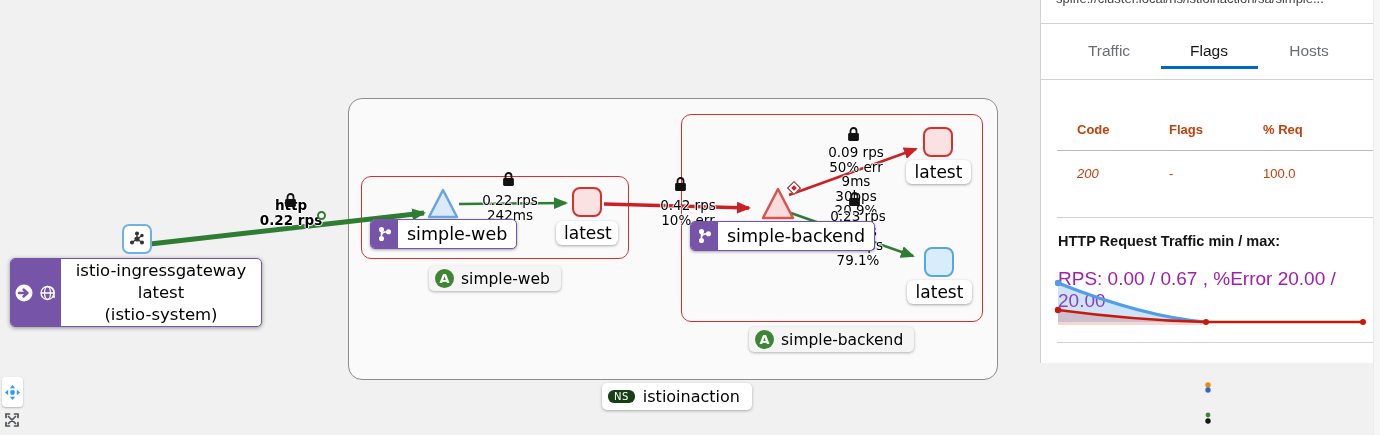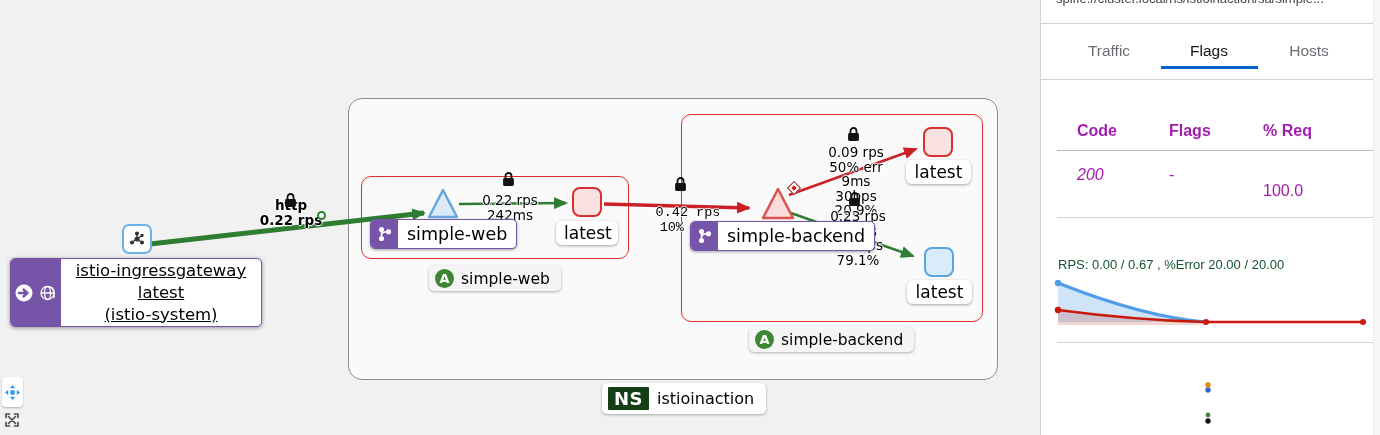--- a/index.html
+++ b/index.html
@@ -41,54 +41,54 @@
   .svc-icon { background:#7655a9; display:flex; align-items:center; justify-content:center;
               width:27px; }
   .svc-text { padding:2px 9px; font-size:17.5px; color:#000; display:flex; align-items:center; white-space:nowrap; }
 
   #ingress-label { position:absolute; left:10px; top:258px; width:252px; height:69px;
                    display:flex; z-index:6; border:1px solid #7655a9; border-radius:5px;
                    background:#fff; box-shadow:0 1px 4px rgba(0,0,0,.4); overflow:hidden; }
   #ingress-label .icons { width:50px; background:#7655a9; display:flex; align-items:center;
                           justify-content:center; gap:3px; }
   #ingress-label .txt { flex:1; display:flex; flex-direction:column; align-items:center;
-                        justify-content:center; font-size:16.5px; line-height:22px; color:#000;text-decoration:underline; }
+                        justify-content:center; font-size:16.5px; line-height:22px; color:#000; }
 
   .app-badge { position:absolute; display:flex; align-items:center; gap:7px; z-index:6;
                background:#f5f5f5; border-radius:5px; box-shadow:0 1px 3px rgba(0,0,0,.3);
                padding:3px 11px 3px 6px; font-size:15.5px; color:#000; white-space:nowrap; }
   .a-circ { width:19px; height:19px; border-radius:50%; background:#3e8635; color:#fff;
             font-size:13px; font-weight:bold; display:flex; align-items:center; justify-content:center; }
   #ns-pill { position:absolute; left:602px; top:383px; display:flex; align-items:center; gap:8px;
              background:#fff; border-radius:5px; box-shadow:0 1px 3px rgba(0,0,0,.3);
              padding:4px 12px 4px 6px; font-size:16px; color:#000; z-index:6; }
-  #ns-pill .ns-b { background:#163f16; color:#fff; border-radius:1px; padding:1px 6px;
-                   font-size:18px; font-weight:bold; letter-spacing:.5px; }
+  #ns-pill .ns-b { background:#163f16; color:#fff; border-radius:6px; padding:1px 6px;
+                   font-size:10px; font-weight:normal; letter-spacing:.5px; }
 
   .gbtn { position:absolute; z-index:7; display:flex; align-items:center; justify-content:center; }
   #pan-btn { left:2px; top:377px; width:21px; height:30px; background:#fff; border-radius:4px;
              box-shadow:0 1px 2px rgba(0,0,0,.25); }
   #expand-btn { left:3px; top:411px; width:17px; height:17px; }
 
   
-  #panel { position:absolute; left:1040px; top:0; width:340px; height:435px; background:#fff;
+  #panel { position:absolute; left:1040px; top:0; width:340px; height:363px; background:#fff;
            border-left:1px solid #d2d2d2; z-index:10; color:#151515; }
   #panel .clip-top { position:absolute; left:15px; top:0; width:310px; height:8px; overflow:hidden; }
   #panel .clip-top div { margin-top:-9px; font-size:13px; color:#444; white-space:nowrap; }
   .phr { position:absolute; left:0; width:340px; height:1px; background:#d2d2d2; }
   .phr-inset { position:absolute; left:16px; width:318px; height:1px; background:#d2d2d2; }
   .tab { position:absolute; top:42px; width:100px; text-align:center; font-size:15.5px;
          color:#6a6e73; cursor:pointer; }
   .tab.active { color:#151515; }
   #tab-underline { position:absolute; left:120px; top:66px; width:97px; height:3px; background:#0066cc; }
   .ph-bold { position:absolute; font-weight:bold; font-size:14.5px; color:#151515; white-space:nowrap; }
-  .pcell { position:absolute; font-size:16px; color:#a21caf; }
+  .pcell { position:absolute; font-size:13px; color:#c2410c; }
   .pcell-h { font-weight:bold; }
   #hdr-line { position:absolute; left:16px; top:150px; width:318px; height:1px; background:#b8bbbe; }
-  #summary-line { position:absolute; left:17px; top:257px; font-size:13px; color:#14532d; }
+  #summary-line { position:absolute; left:17px; top:268px; font-size:19px; color:#a21caf; }
   #spark { position:absolute; left:10px; top:276px; }
   #rt-dots { position:absolute; left:0; top:0; }
   #scroll-strip { position:absolute; right:0; top:0; width:7px; height:435px; background:#f6f6f6;
                   border-left:1px solid #ececec; }
 </style>
 </head>
 <body>
 
 <div id="app">
 
@@ -115,21 +115,21 @@
     </svg>
 
     <div class="edge-label" style="left:291px; top:198px;font-weight:bold;">
       <div>http</div>
       <div>0.22 rps</div>
     </div>
     <div class="edge-label" style="left:510px; top:193px;">
       <div>0.22 rps</div>
       <div>242ms</div>
     </div>
-    <div class="edge-label" style="left:688px; top:206px;font-family:Liberation Mono, monospace;">
+    <div class="edge-label" style="left:688px; top:198px;">
       <div>0.42 rps</div>
       <div>10% err</div>
     </div>
     <div class="edge-label" style="left:856px; top:145px;">
       <div>0.09 rps</div>
       <div>50% err</div>
       <div>9ms</div>
       <div>30bps</div>
       <div>20.9%</div>
     </div>
@@ -297,23 +297,24 @@
     <div id="tab-underline"></div>
     <div class="phr" style="top:79px;"></div>
 
 
     <div class="pcell pcell-h" style="left:36px; top:122px;">Code</div>
     <div class="pcell pcell-h" style="left:128px; top:122px;">Flags</div>
     <div class="pcell pcell-h" style="left:222px; top:122px;">% Req</div>
     <div id="hdr-line"></div>
     <div class="pcell" style="left:36px; top:166px;font-style:italic;">200</div>
     <div class="pcell" style="left:128px; top:166px;">-</div>
-    <div class="pcell" style="left:222px; top:166px;margin-top:16px;">100.0</div>
+    <div class="pcell" style="left:222px; top:166px;">100.0</div>
     <div class="phr-inset" style="top:217px;"></div>
 
+    <div class="ph-bold" style="left:17px; top:233px;">HTTP Request Traffic min / max:</div>
     <div id="summary-line">RPS: 0.00 / 0.67 , %Error 20.00 / 20.00</div>
 
     <svg id="spark" width="322" height="58" viewBox="0 0 322 58">
       <path d="M7,7 C55,26 105,42 155,46 L7,46 Z" fill="rgba(81,157,233,0.28)"></path>
       <path d="M7,34 C60,41 110,45 155,46 L155,49 L7,49 Z" fill="rgba(201,25,11,0.18)"></path>
       <path d="M7,7 C55,26 105,42 155,46" fill="none" stroke="#519de9" stroke-width="3" stroke-linecap="round"></path>
       <path d="M7,34 C60,41 110,45 155,46 L312,46" fill="none" stroke="#c9190b" stroke-width="2.6" stroke-linecap="round"></path>
       <circle cx="7" cy="7" r="3.2" fill="#519de9"></circle>
       <circle cx="7" cy="34" r="3.2" fill="#c9190b"></circle>
       <circle cx="155" cy="46" r="3" fill="#c9190b"></circle>

